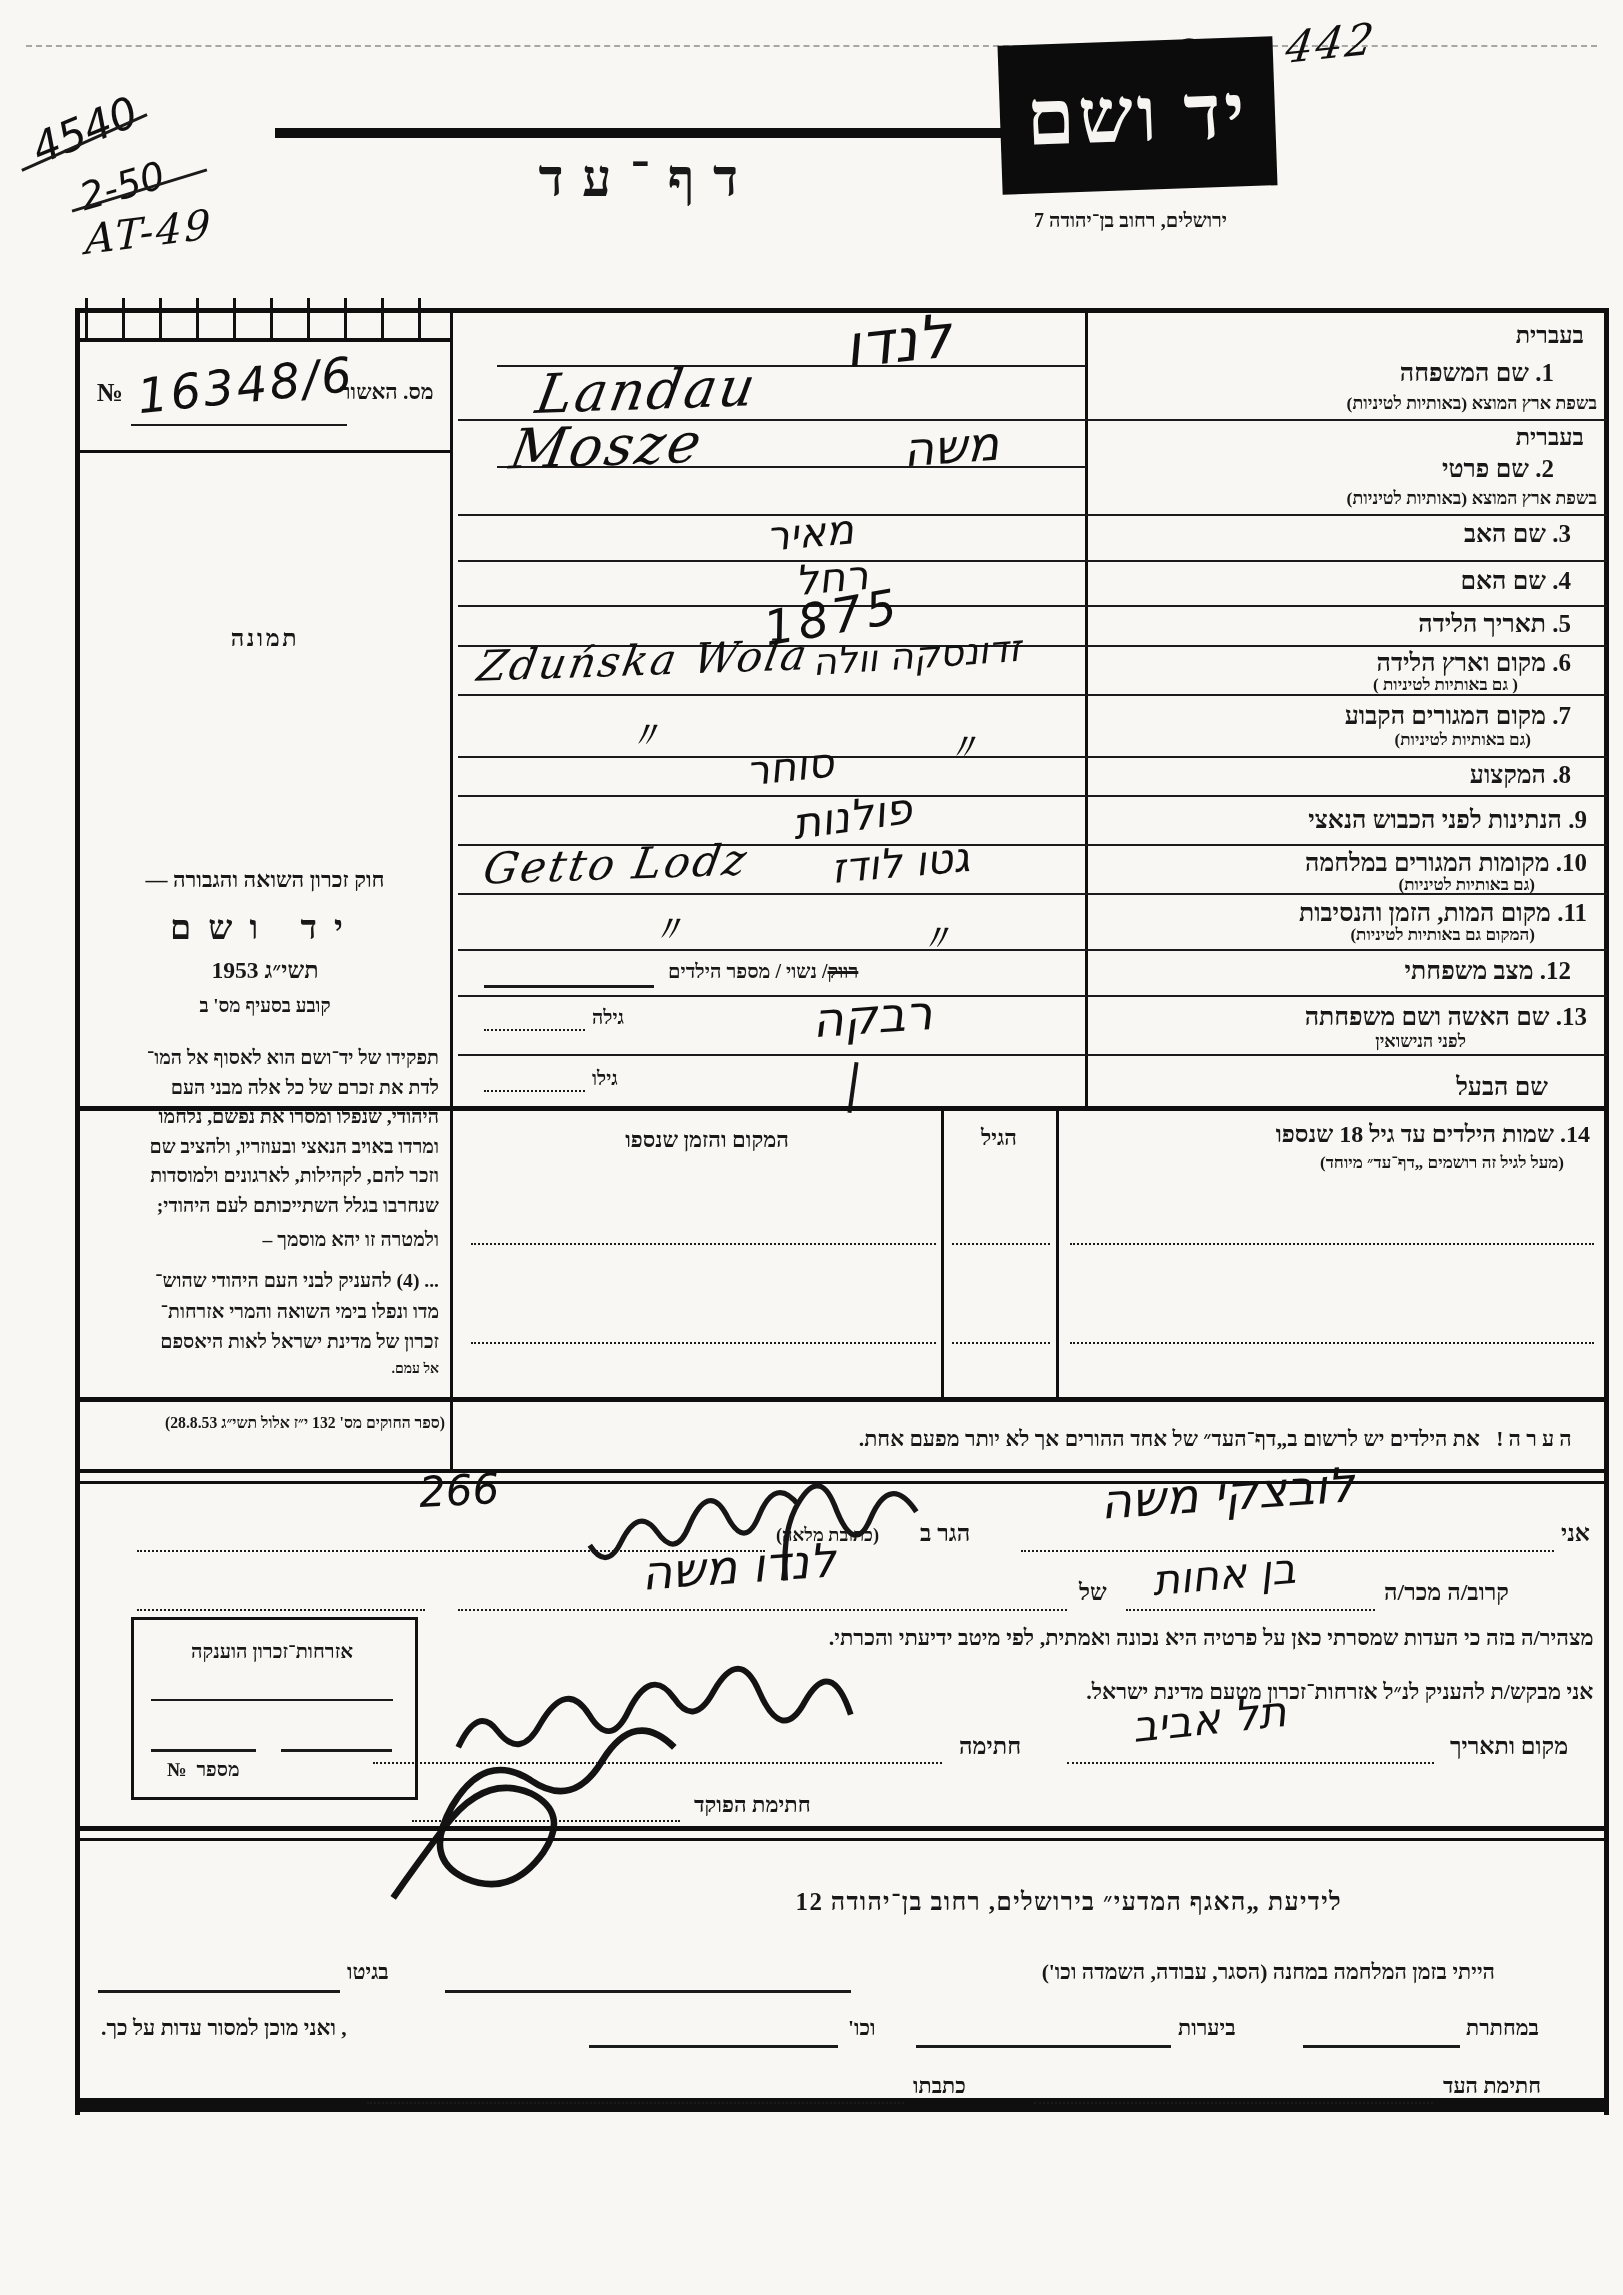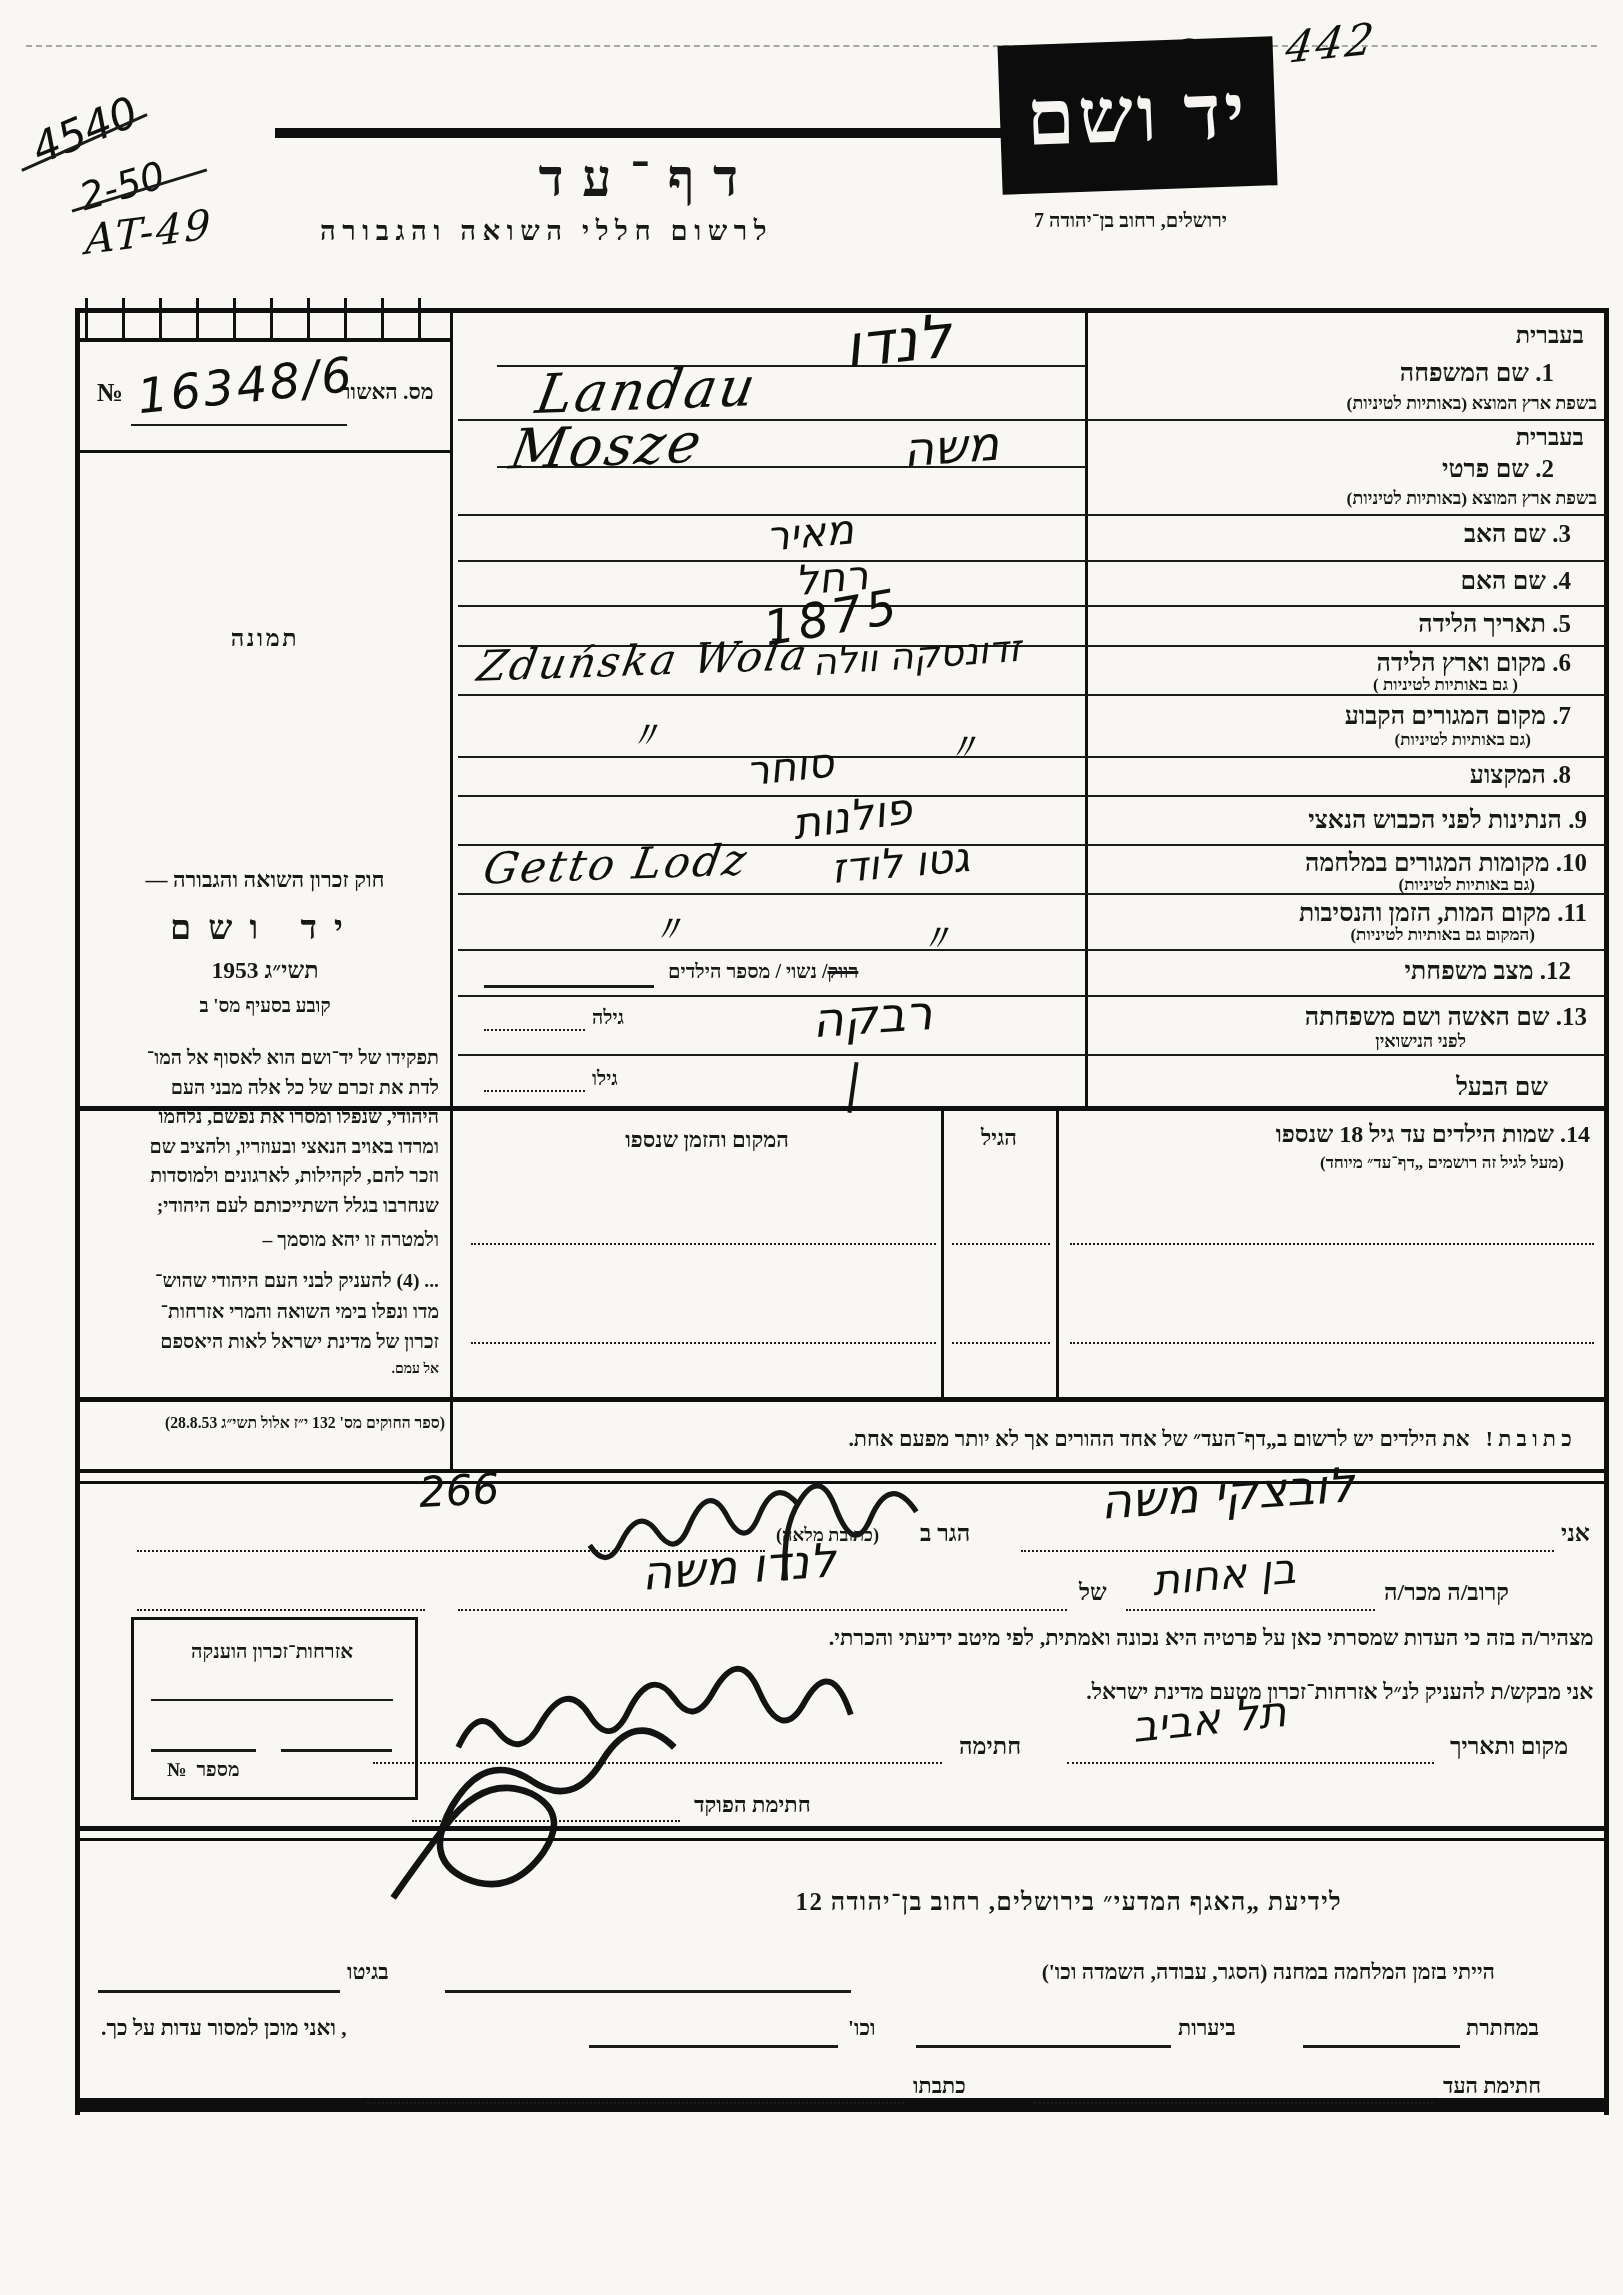--- a/index.html
+++ b/index.html
@@ -32,21 +32,20 @@
   <div class="abs ln" style="left:69px;top:189px;width:141px;height:3.3px;transform:rotate(-17deg);"></div>
   <div class="abs handl" style="left:85px;top:208px;font-size:41px;transform:rotate(-7deg) skewX(-8deg);">AT-49</div>
 
   <svg class="abs" style="left:1106px;top:29.5px;" width="170" height="46" viewBox="0 0 260 70">
     <path d="M5,45 q30,-35 55,-5 q20,25 45,-10 q20,-28 45,-2 q25,25 50,-8" fill="none" stroke="#222" stroke-width="6"></path>
   </svg>
   <div class="abs handl" style="left:1286px;top:18.3px;font-size:43px;transform:rotate(-6deg) skewX(-14deg);">442</div>
 
   <div class="abs thick" style="left:275px;top:128px;width:736px;height:9.8px;"></div>
   <div class="abs ser rtl ctr" style="left:484px;top:149px;width:327px;font-size:52px;letter-spacing:18.3px;">דף־עד</div>
-  <div class="abs ser rtl ctr" style="left:275px;top:215px;width:543px;font-size:27.5px;letter-spacing:6.5px;">לרשום חללי השואה והגבורה</div>
 
   <div class="abs" style="left:1000px;top:41px;width:275px;height:149px;background:#0c0c0c;transform:rotate(-2deg);
               display:flex;align-items:center;justify-content:center;">
     <span class="ser rtl" style="color:#f6f5f1;font-size:77px;letter-spacing:3.9px;font-weight:bold;">יד ושם</span>
   </div>
   <div class="abs ser rtl ctr" style="left:952px;top:209px;width:357px;font-size:20px;">ירושלים, רחוב בן־יהודה 7</div>
 
   <div class="abs thick" style="left:75px;top:308px;width:1533px;height:4.6px;"></div>
   <div class="abs thick" style="left:75px;top:308px;width:4.6px;height:1807px;"></div>
   <div class="abs thick" style="left:1604px;top:308px;width:4.6px;height:1807px;"></div>
@@ -175,21 +174,21 @@
 
   <div class="abs dln" style="left:471px;top:1243px;width:465px;"></div>
   <div class="abs dln" style="left:952px;top:1243px;width:98px;"></div>
   <div class="abs dln" style="left:1070px;top:1243px;width:524px;"></div>
   <div class="abs dln" style="left:471px;top:1342px;width:465px;"></div>
   <div class="abs dln" style="left:952px;top:1342px;width:98px;"></div>
   <div class="abs dln" style="left:1070px;top:1342px;width:524px;"></div>
   <div class="abs thick" style="left:75px;top:1397px;width:1533px;height:5.2px;"></div>
 
   <div class="abs ser rtl" style="right:46px;top:1427px;font-size:21.6px;">
-    <span style="letter-spacing:5.2px;">כתובת!</span>&nbsp;&nbsp;
+    <span style="letter-spacing:5.2px;">הערה!</span>&nbsp;&nbsp;
     <span>את הילדים יש לרשום ב„דף־העד״ של אחד ההורים אך לא יותר מפעם אחת.</span>
   </div>
 
   <div class="abs thick" style="left:75px;top:1469px;width:1533px;height:3.9px;"></div>
   <div class="abs thick" style="left:75px;top:1481px;width:1533px;height:3.3px;"></div>
 
   <div class="abs ser rtl" style="left:1561px;top:1520px;font-size:23.6px;">אני</div>
   <div class="abs dln" style="left:1021px;top:1550px;width:533px;"></div>
   <div class="abs ser rtl" style="left:920px;top:1520px;font-size:23.6px;">הגר ב</div>
   <div class="abs ser rtl" style="left:776px;top:1525px;font-size:18.3px;">(כתובת מלאה)</div>

